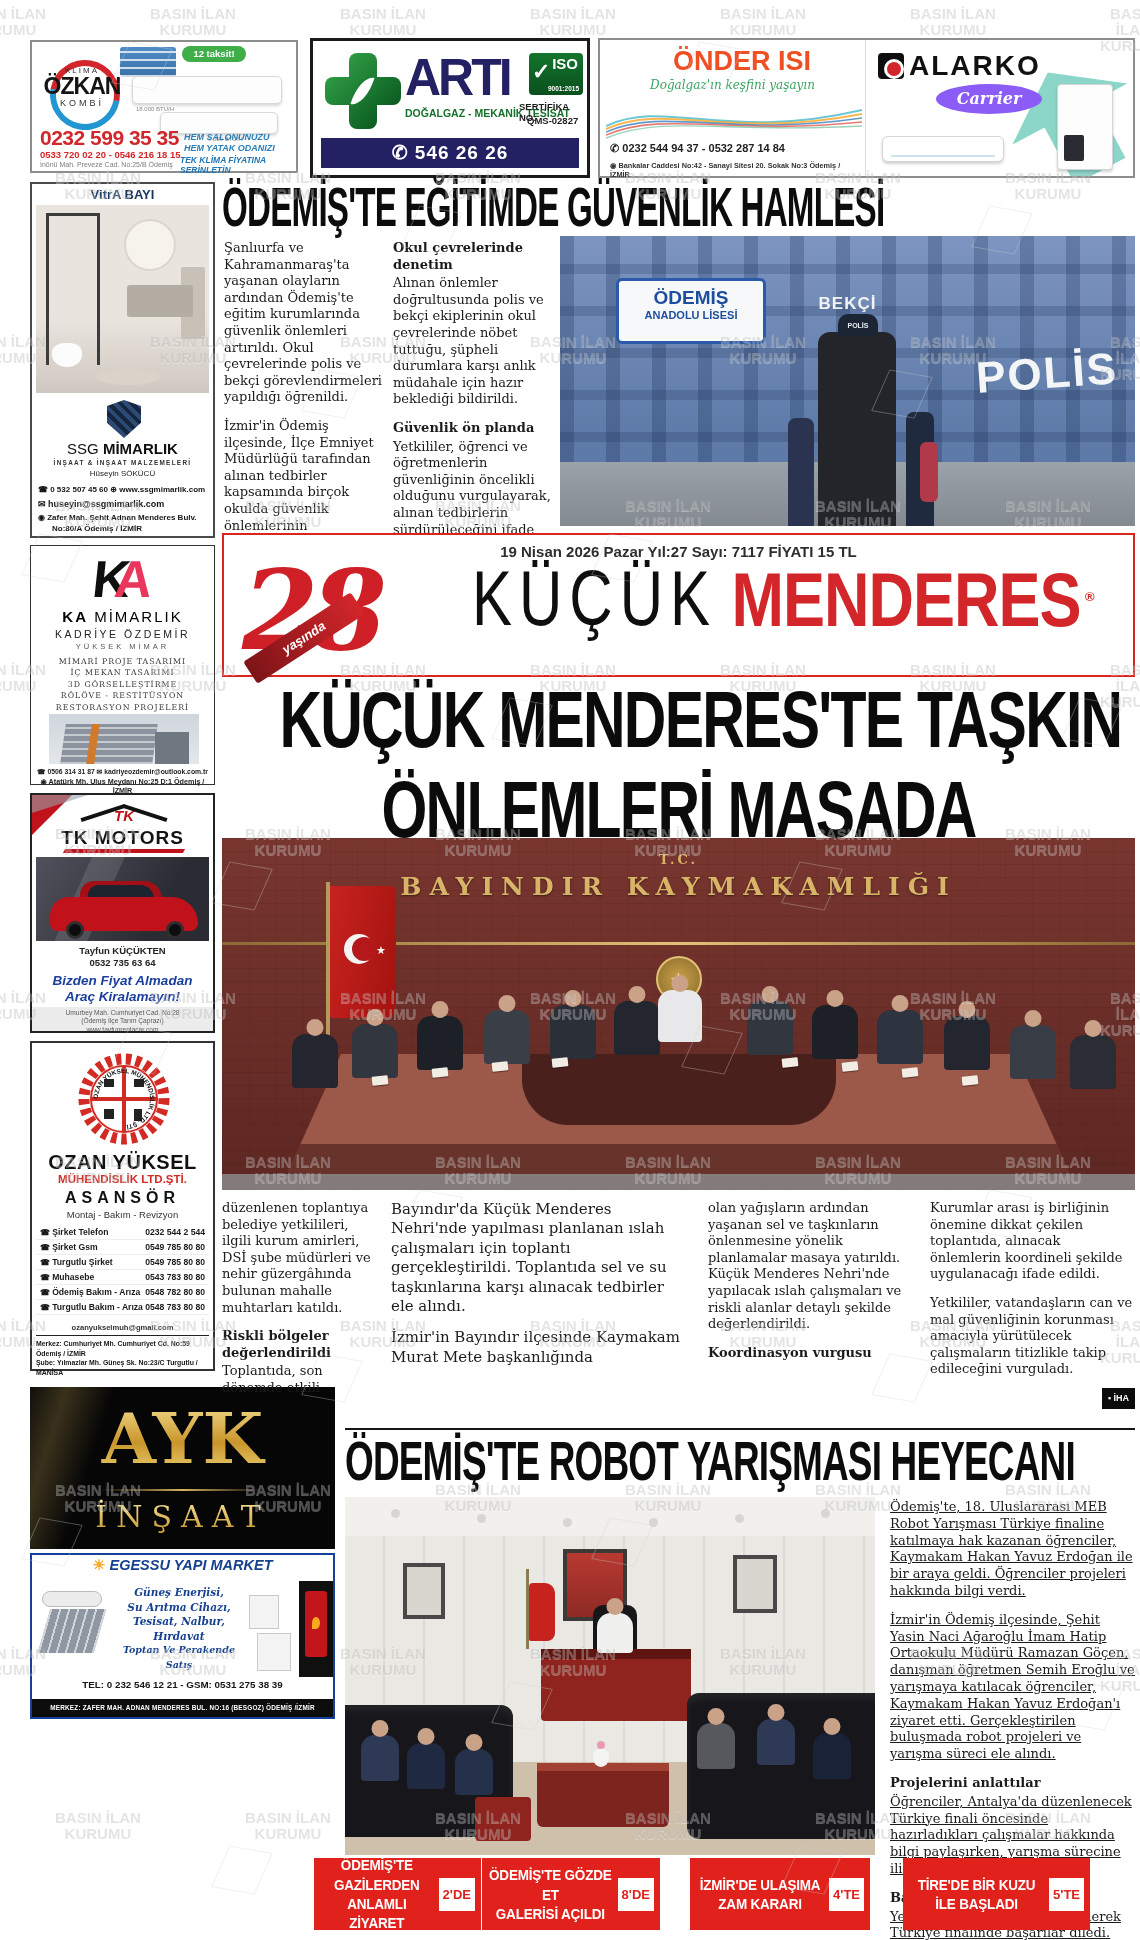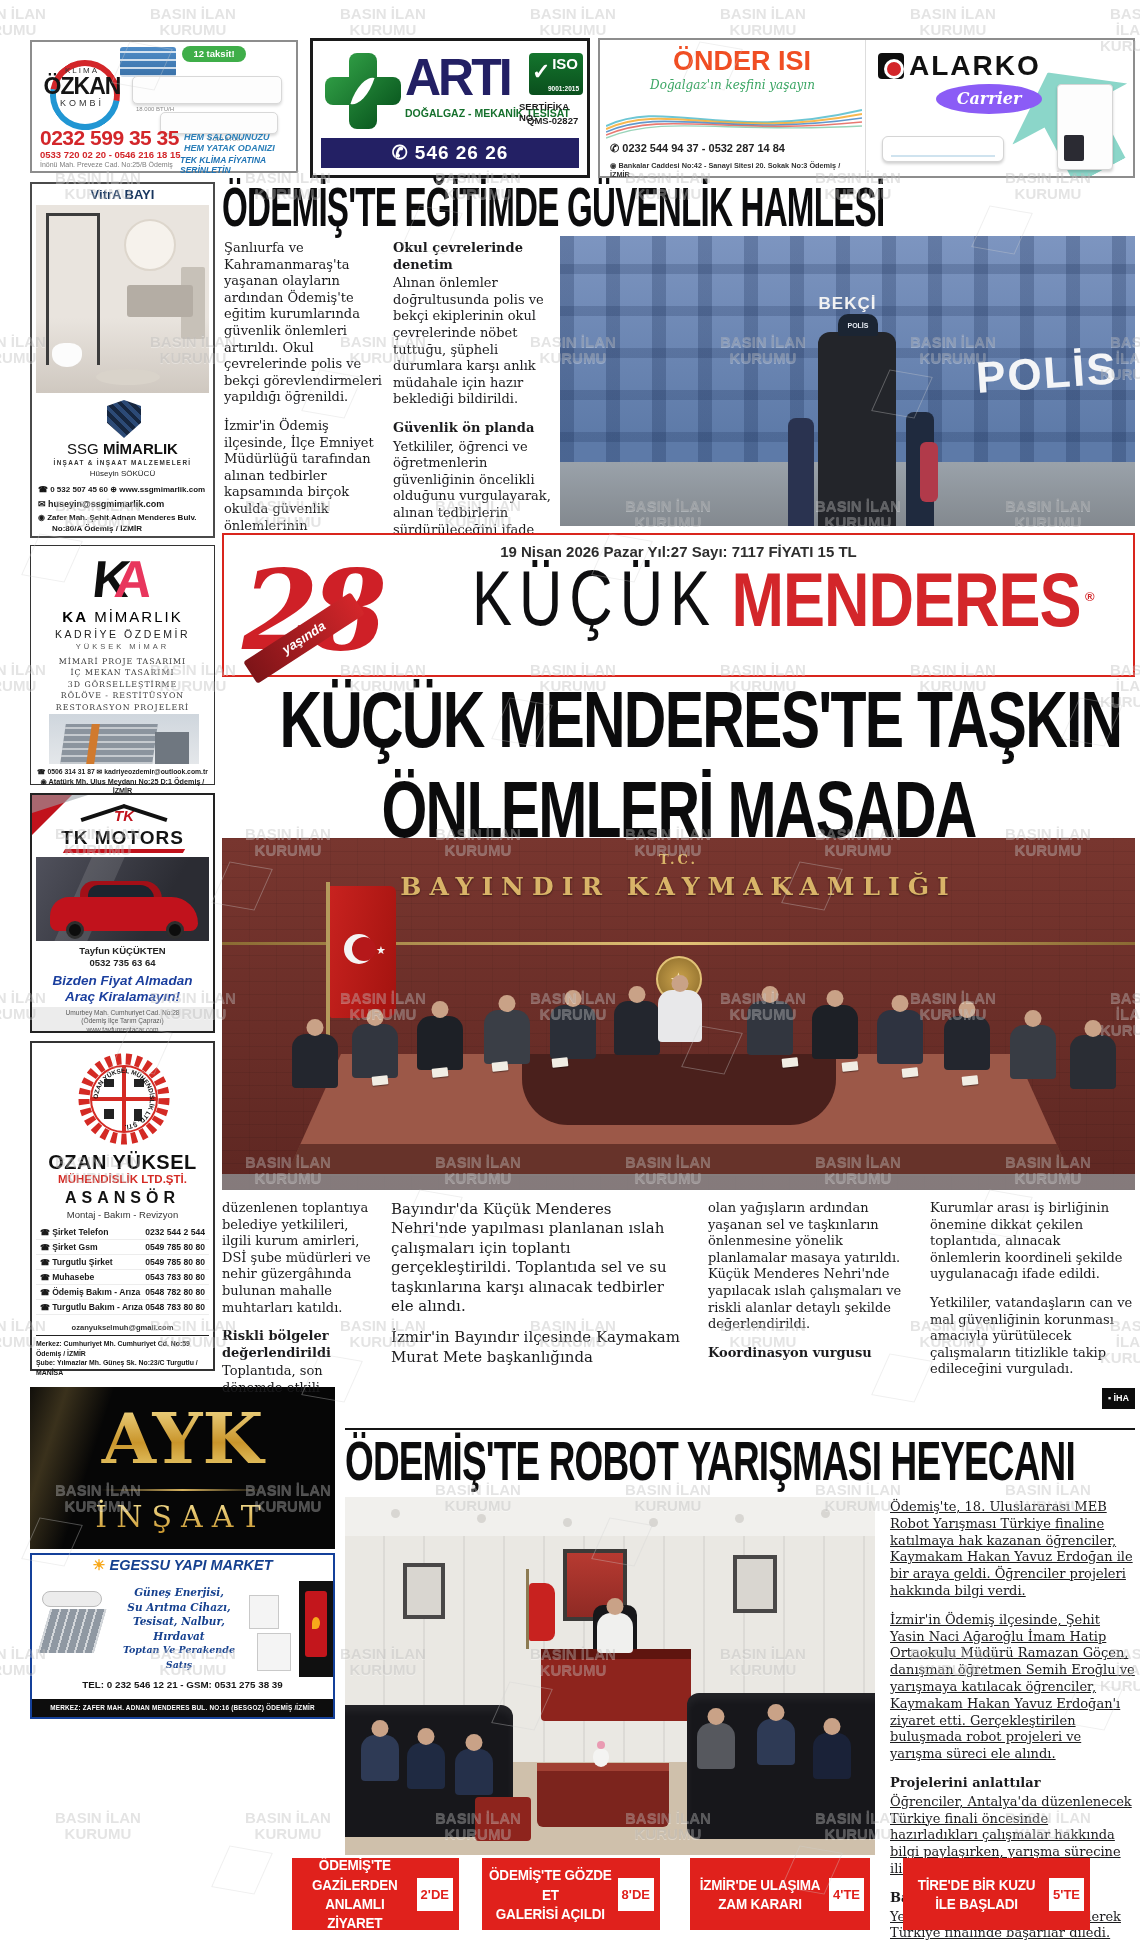--- a/index.html
+++ b/index.html
@@ -525,20 +525,24 @@
   <div class="newscol" id="story1-col2">
     <div class="subhead">Okul çevrelerinde denetim</div>
     <p>Alınan önlemler doğrultusunda polis ve bekçi ekiplerinin okul çevrelerinde nöbet tuttuğu, şüpheli durumlara karşı anlık müdahale için hazır beklediği bildirildi.</p>
     <div class="subhead">Güvenlik ön planda</div>
     <p style="margin-bottom:2px;">Yetkililer, öğrenci ve öğretmenlerin güvenliğinin öncelikli olduğunu vurgulayarak, alınan tedbirlerin sürdürüleceğini ifade etti. Okullarda huzurlu ve güvenli bir eğitim ortamı oluşturulması hedefleniyor.</p>
     <div style="text-align:right;"><span class="credit">İHA</span></div>
   </div>
   <div class="abs" id="story1-photo">
     <div class="sp-building"></div>
     <div class="sp-pave"></div>
+    <div class="sp-sign">
+      <div class="s1">ÖDEMİŞ</div>
+      <div class="s2">ANADOLU LİSESİ</div>
+    </div>
     <div class="sp-kid" style="left:228px;top:182px;width:26px;height:108px;background:#2a3350;"></div>
     <div class="sp-kid" style="left:346px;top:176px;width:28px;height:114px;background:#1f2a3e;"></div>
     <div class="sp-kid" style="left:360px;top:206px;width:18px;height:60px;background:#b13a4a;border-radius:6px;"></div>
     <div class="sp-fig sp-officer-mid"></div>
     <div class="sp-cap">POLİS</div>
     <div class="sp-bekci">
         <span>BEKÇİ</span>
       </div>
     <div class="sp-polis-officer"></div>
     <div class="sp-polis-text">POLİS</div>
@@ -996,21 +1000,21 @@
       <div class="wm-tile" style="left: 815px; top: 1810px;">
         <div>BASIN İLAN</div>
         <div>KURUMU</div>
       </div>
       <div class="wm-cube" style="left: 790px; top: 1848px;"></div>
       <div class="wm-tile" style="left: 1005px; top: 1810px;">
         <div>BASIN İLAN</div>
         <div>KURUMU</div>
       </div>
     </div>
-<div class="teaser" style="left: 292px; width: 167px; justify-content: center;">
+<div class="teaser" style="left: 314px; width: 167px; justify-content: center;">
       <div class="teaser-text">
         <div>ÖDEMİŞ'TE GAZİLERDEN</div>
         <div>ANLAMLI ZİYARET</div>
       </div>
       <div class="teaser-page">2'DE</div>
     </div>
     <div class="teaser" style="left: 482px; width: 178px;">
       <div class="teaser-text">
         <div>ÖDEMİŞ'TE GÖZDE ET</div>
         <div>GALERİSİ AÇILDI</div>

